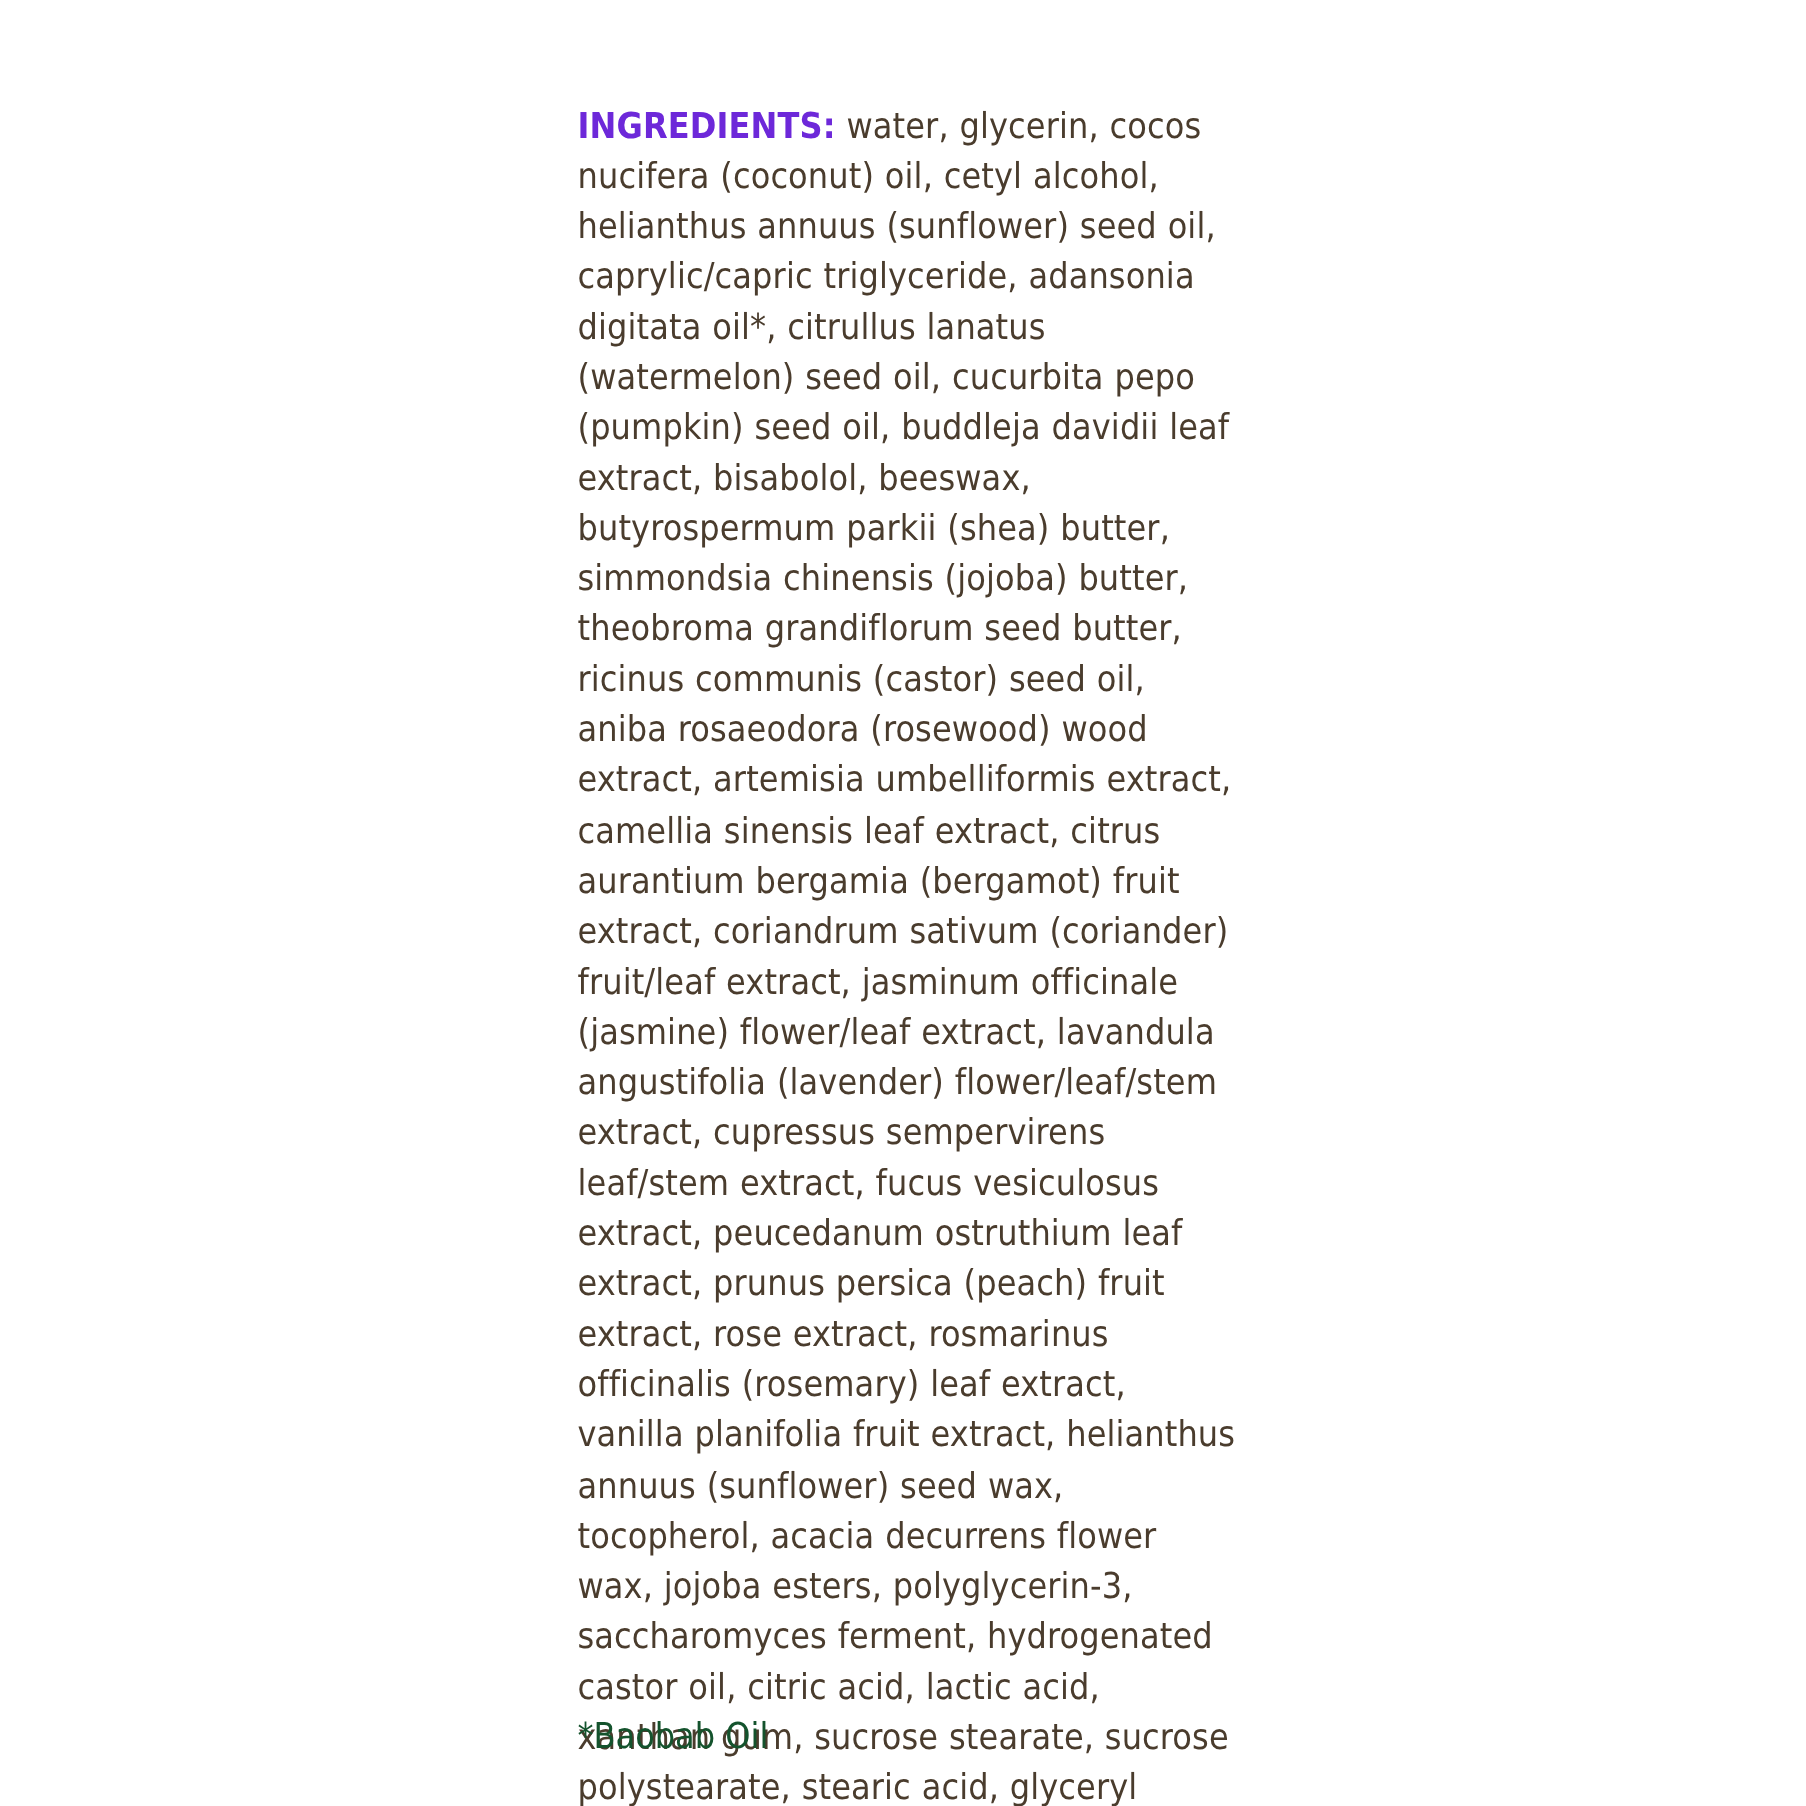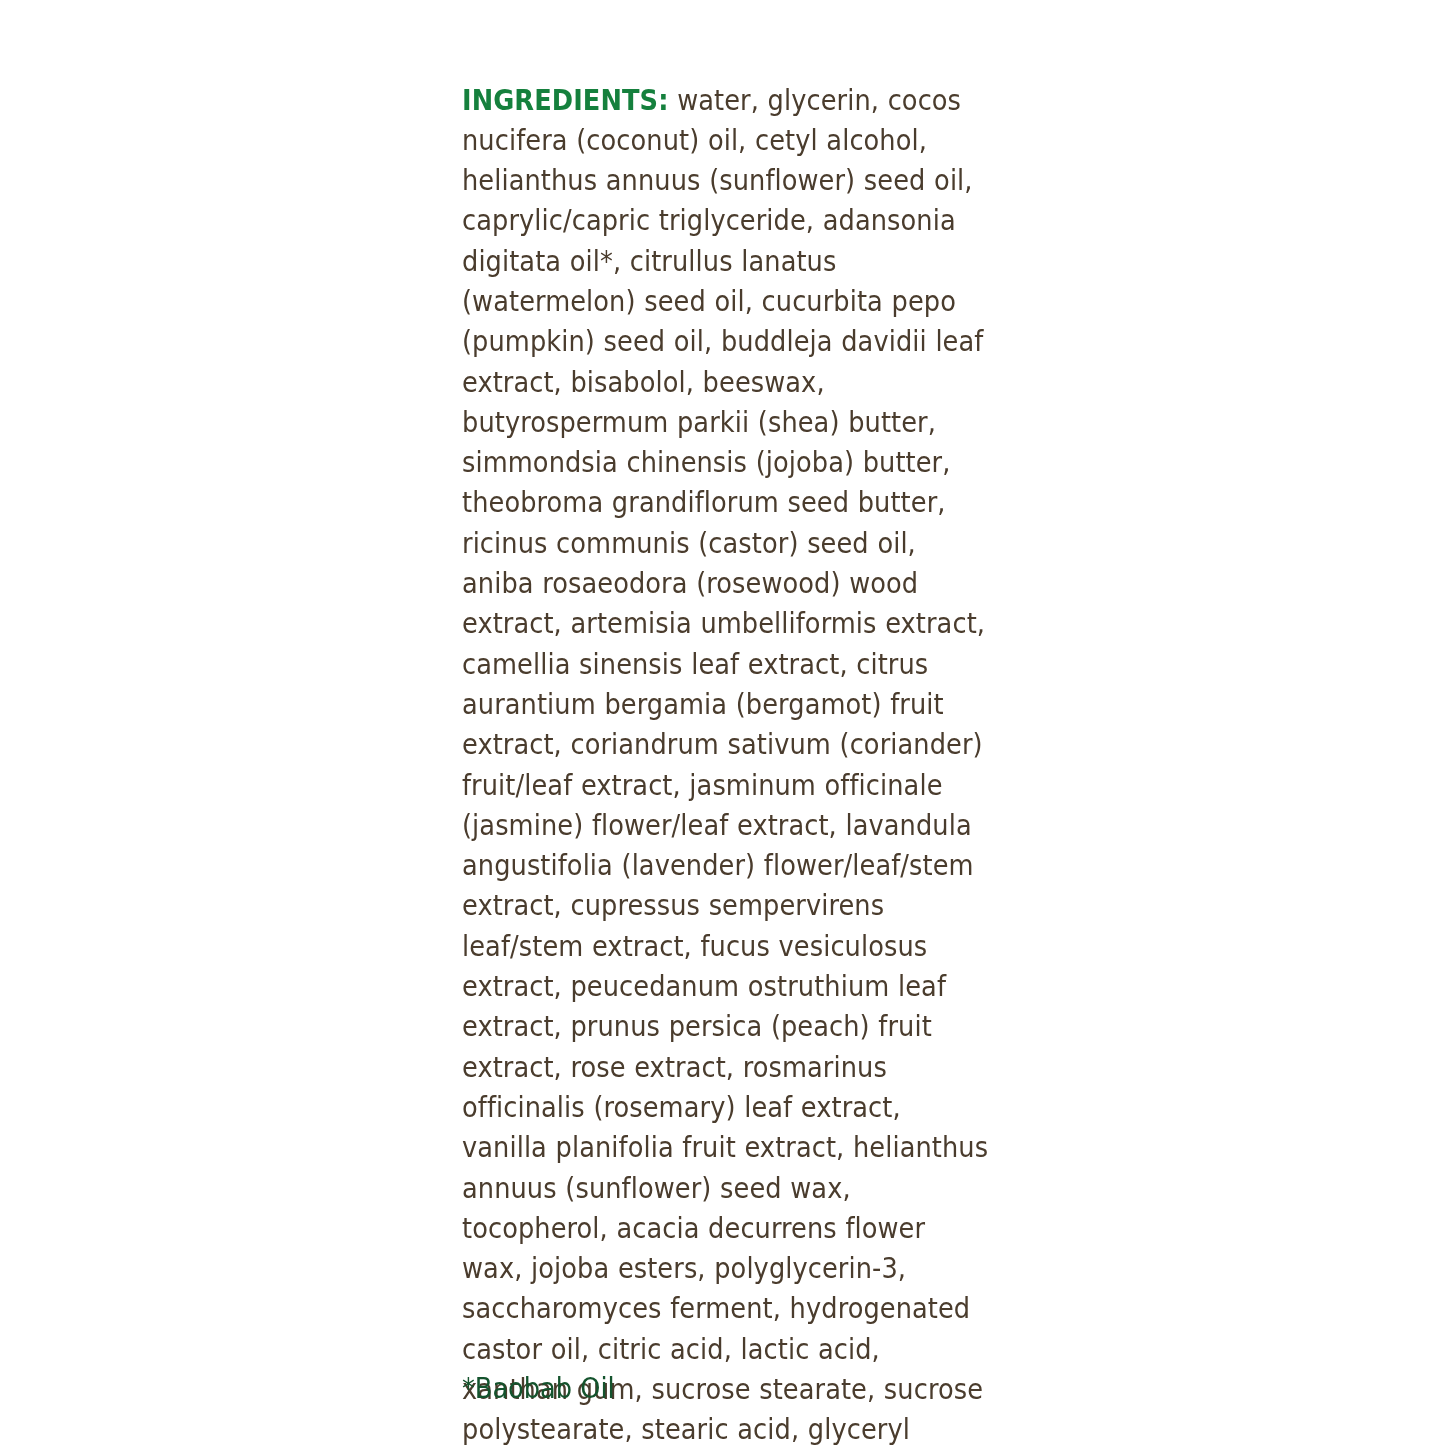--- a/index.html
+++ b/index.html
@@ -31,21 +31,21 @@
     font-family: "DejaVu Sans Condensed", "Liberation Sans", sans-serif;
     font-size: 28.5px;
     line-height: 40.3px;
     font-stretch: condensed;
     letter-spacing: 0.1px;
     text-align: left;
     word-spacing: 0.4px;
   }
   .ingredients-label {
     font-weight: bold;
-    color: #15803d;
+    color: #6d28d9;
   }
   .footnote {
     position: absolute;
     left: 462px;
     top: 1369px;
     width: 530px;
     color: #14532d;
     font-family: "DejaVu Sans Condensed", "Liberation Sans", sans-serif;
     font-size: 28.5px;
     line-height: 40px;

